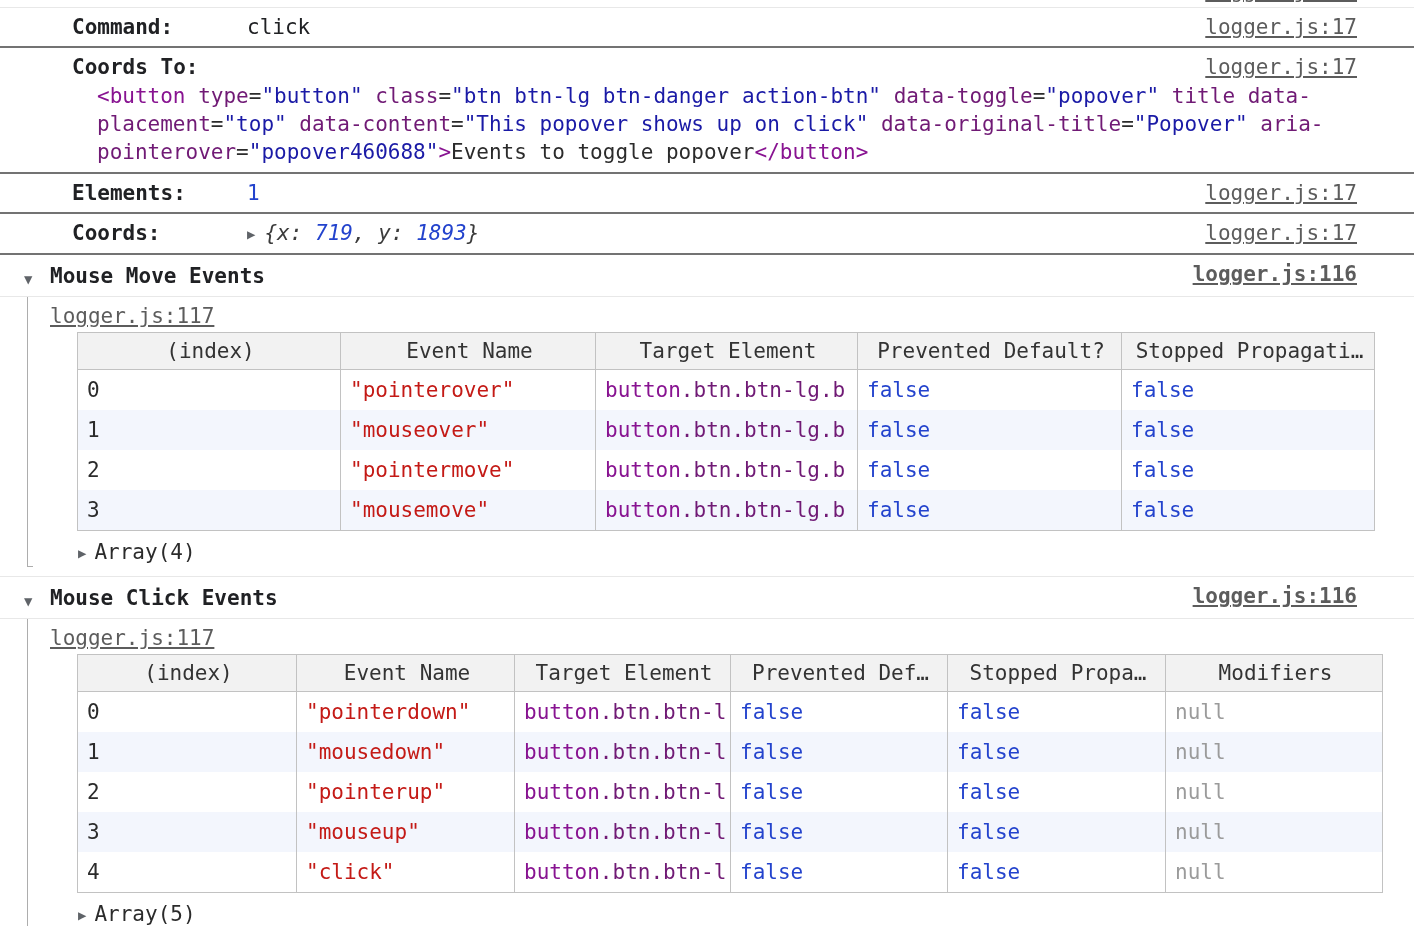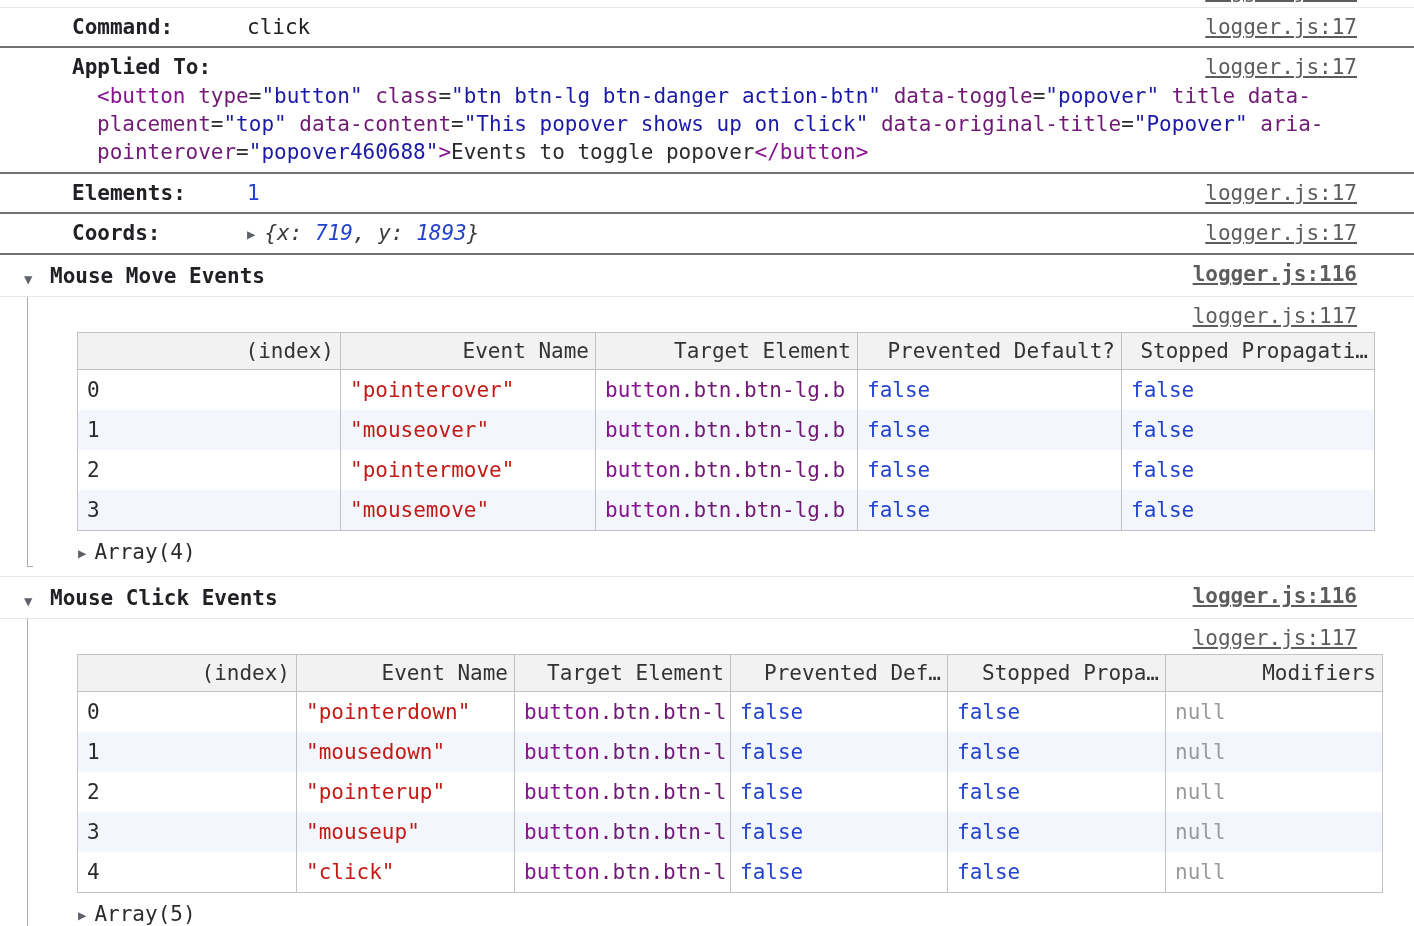--- a/index.html
+++ b/index.html
@@ -38,27 +38,27 @@
   .coords-tri{margin-right:9px;}
 
   
   .group-header{position:relative;border-bottom:1px solid #e8e8e8;padding:8px 57px 7px 50px;line-height:26px;font-weight:bold;cursor:pointer;}
   .group-header .src-link{font-weight:bold;margin-left:8px;}
 
   
   .group-body{position:relative;border-bottom:1px solid #e8e8e8;padding:6px 57px 10px 50px;}
   .guide{position:absolute;left:27px;top:0;bottom:9px;width:1px;background:#adadad;}
   .guide:after{content:"";position:absolute;left:0;bottom:0;width:6px;height:1px;background:#adadad;}
-  .body-link-row{text-align:right;line-height:26px;margin-bottom:3px;}
+  .body-link-row{line-height:26px;margin-bottom:3px;}
 
   
   table.console-table{border-collapse:collapse;table-layout:fixed;margin-left:27px;border:1px solid #c2c2c2;}
   table.console-table th{
     height:36px;background:#f2f2f2;border-bottom:1px solid #c2c2c2;border-left:1px solid #c2c2c2;
-    font-weight:normal;text-align:right;color:#333333;padding:0 6px 0 9px;overflow:hidden;white-space:nowrap;font-size:21px;
+    font-weight:normal;text-align:center;color:#333333;padding:0 6px 0 9px;overflow:hidden;white-space:nowrap;font-size:21px;
   }
   table.console-table td{
     height:40px;border-left:1px solid #c2c2c2;padding:0 4px 0 9px;overflow:hidden;white-space:nowrap;font-size:21px;
   }
   table.console-table th:first-child,table.console-table td:first-child{border-left:none;}
   table.console-table tbody tr:nth-child(even){background:#f3f6fd;}
 
   .array-row{margin:8px 0 0 28px;line-height:26px;}
   .array-label{margin-left:8px;color:#2b2b2b;}
 </style>
@@ -70,21 +70,21 @@
   <div class="msg-cut">
     <a class="src-link">logger.js:17</a>
   </div>
 
   <div class="msg">
     <span class="row-label">Command:</span><span class="row-value">click</span>
     <a class="src-link src-link-abs">logger.js:17</a>
   </div>
 
   <div class="msg">
-    <span class="row-label">Applied To:</span>
+    <span class="row-label">Coords To:</span>
     <a class="src-link src-link-abs">logger.js:17</a>
     <div class="code-block">
         <div class="code-line"><span class="c-tag">&lt;button</span><span class="c-plain"> </span><span class="c-attr">type</span><span class="c-plain">=</span><span class="c-val">"button"</span><span class="c-plain"> </span><span class="c-attr">class</span><span class="c-plain">=</span><span class="c-val">"btn btn-lg btn-danger action-btn"</span><span class="c-plain"> </span><span class="c-attr">data-toggle</span><span class="c-plain">=</span><span class="c-val">"popover"</span><span class="c-plain"> </span><span class="c-attr">title</span><span class="c-plain"> </span><span class="c-attr">data-</span></div>
         <div class="code-line"><span class="c-attr">placement</span><span class="c-plain">=</span><span class="c-val">"top"</span><span class="c-plain"> </span><span class="c-attr">data-content</span><span class="c-plain">=</span><span class="c-val">"This popover shows up on click"</span><span class="c-plain"> </span><span class="c-attr">data-original-title</span><span class="c-plain">=</span><span class="c-val">"Popover"</span><span class="c-plain"> </span><span class="c-attr">aria-</span></div>
         <div class="code-line"><span class="c-attr">pointerover</span><span class="c-plain">=</span><span class="c-val">"popover460688"</span><span class="c-tag">&gt;</span><span class="c-plain">Events to toggle popover</span><span class="c-tag">&lt;/button&gt;</span></div>
       </div>
   </div>
 
   <div class="msg">
     <span class="row-label">Elements:</span><span class="row-value c-num">1</span>

